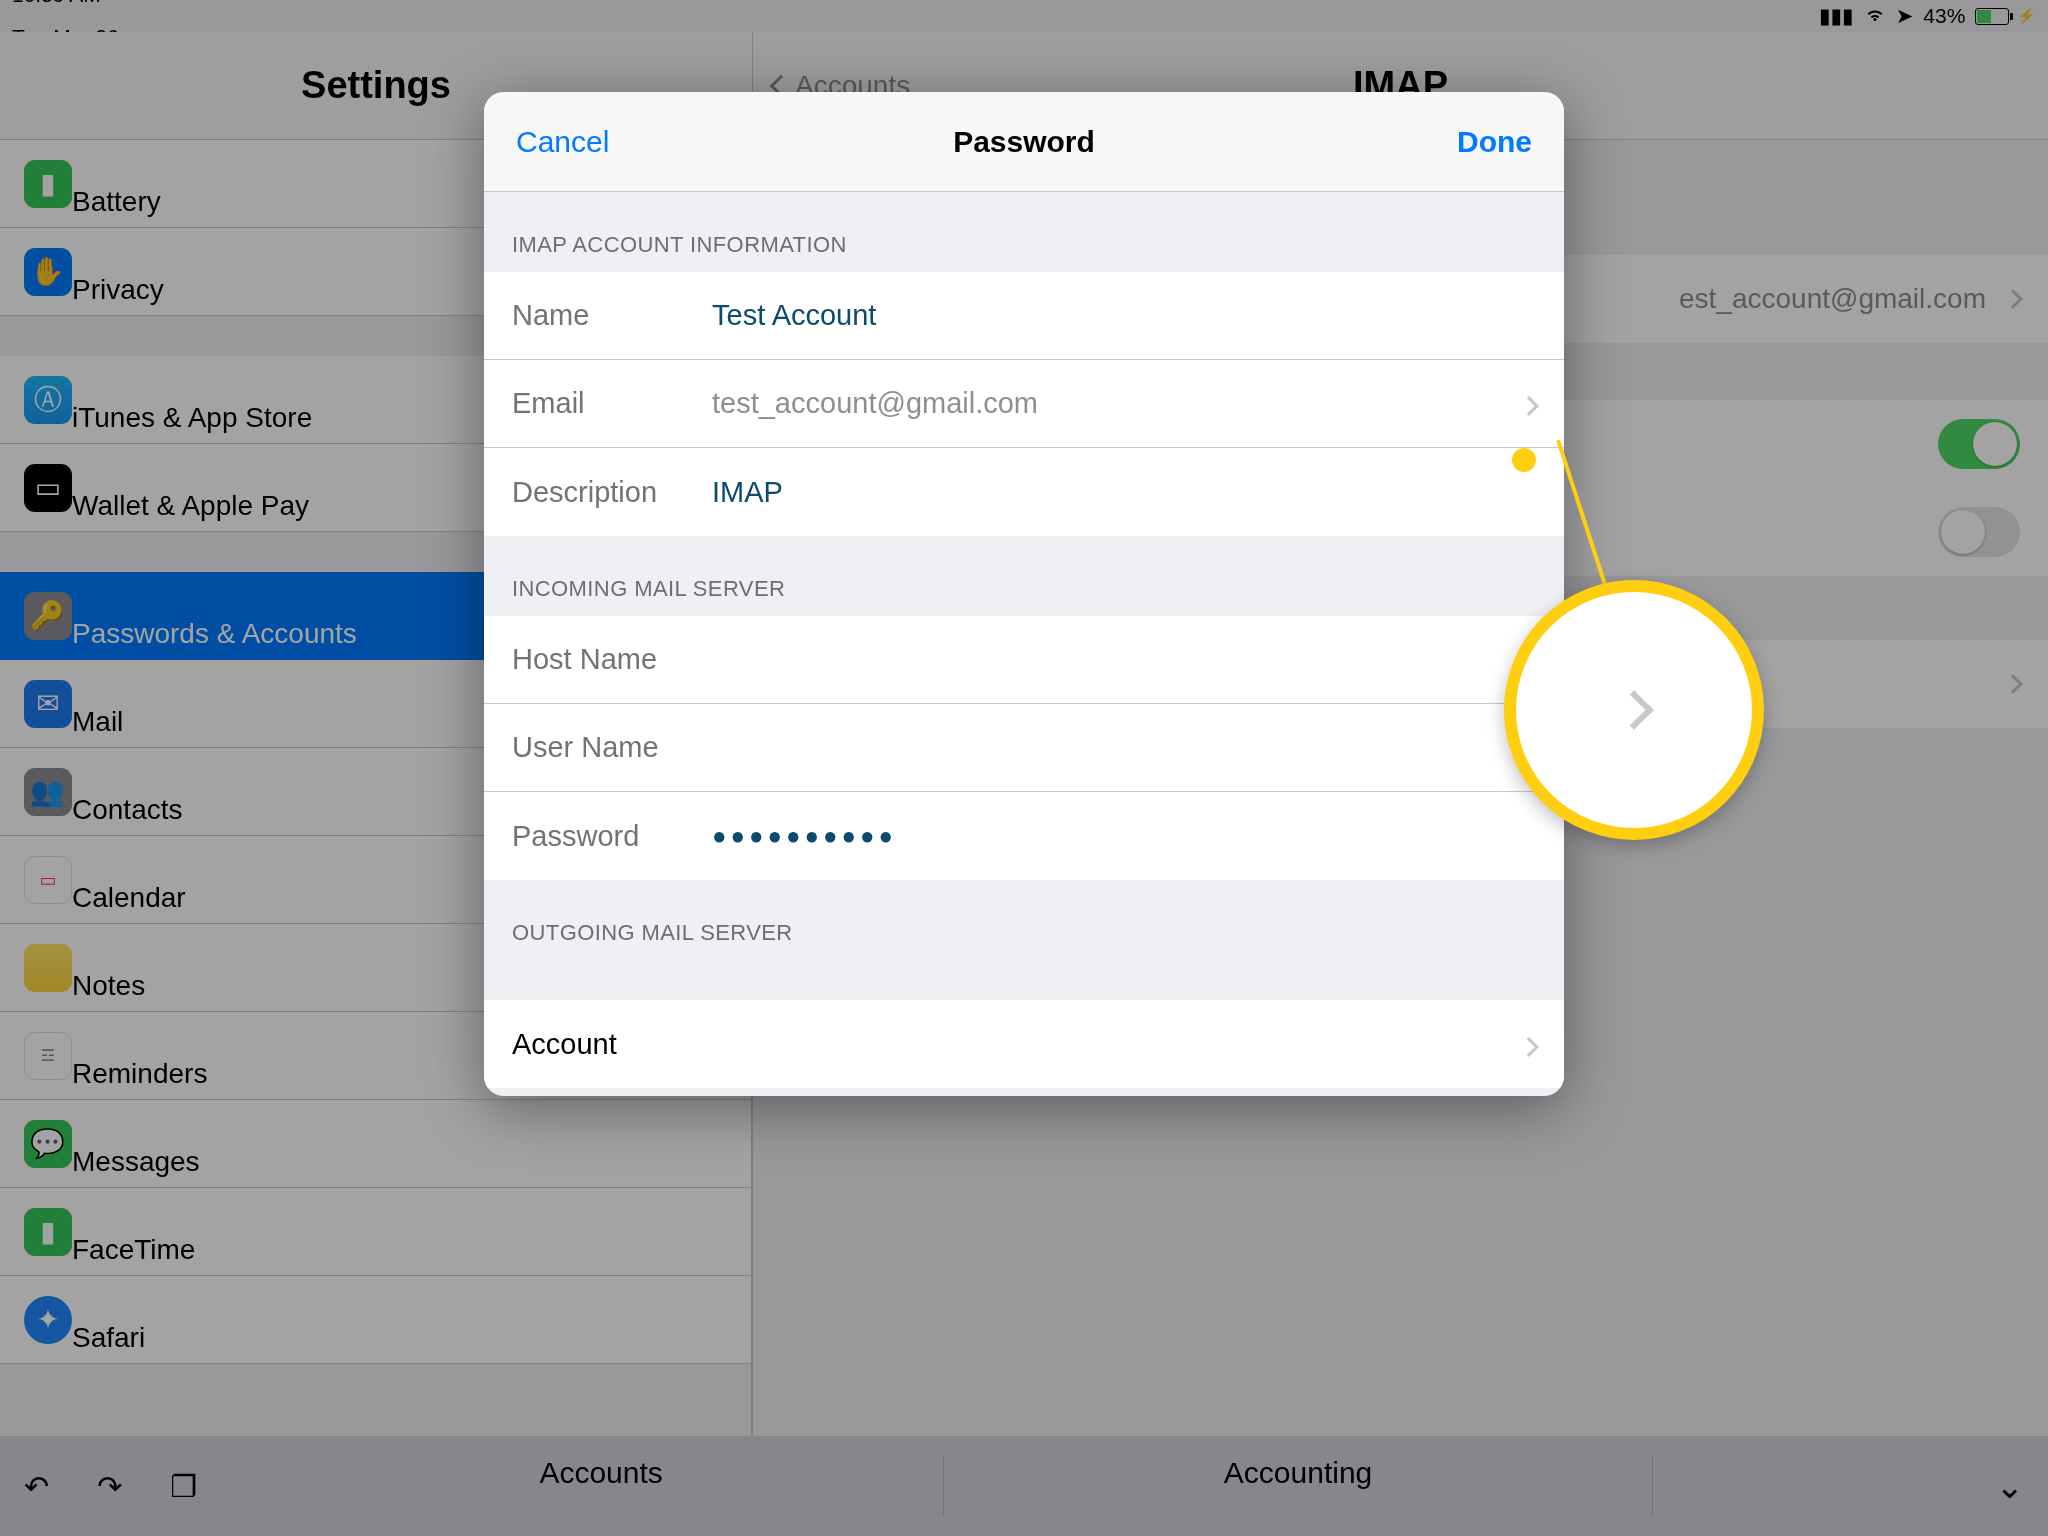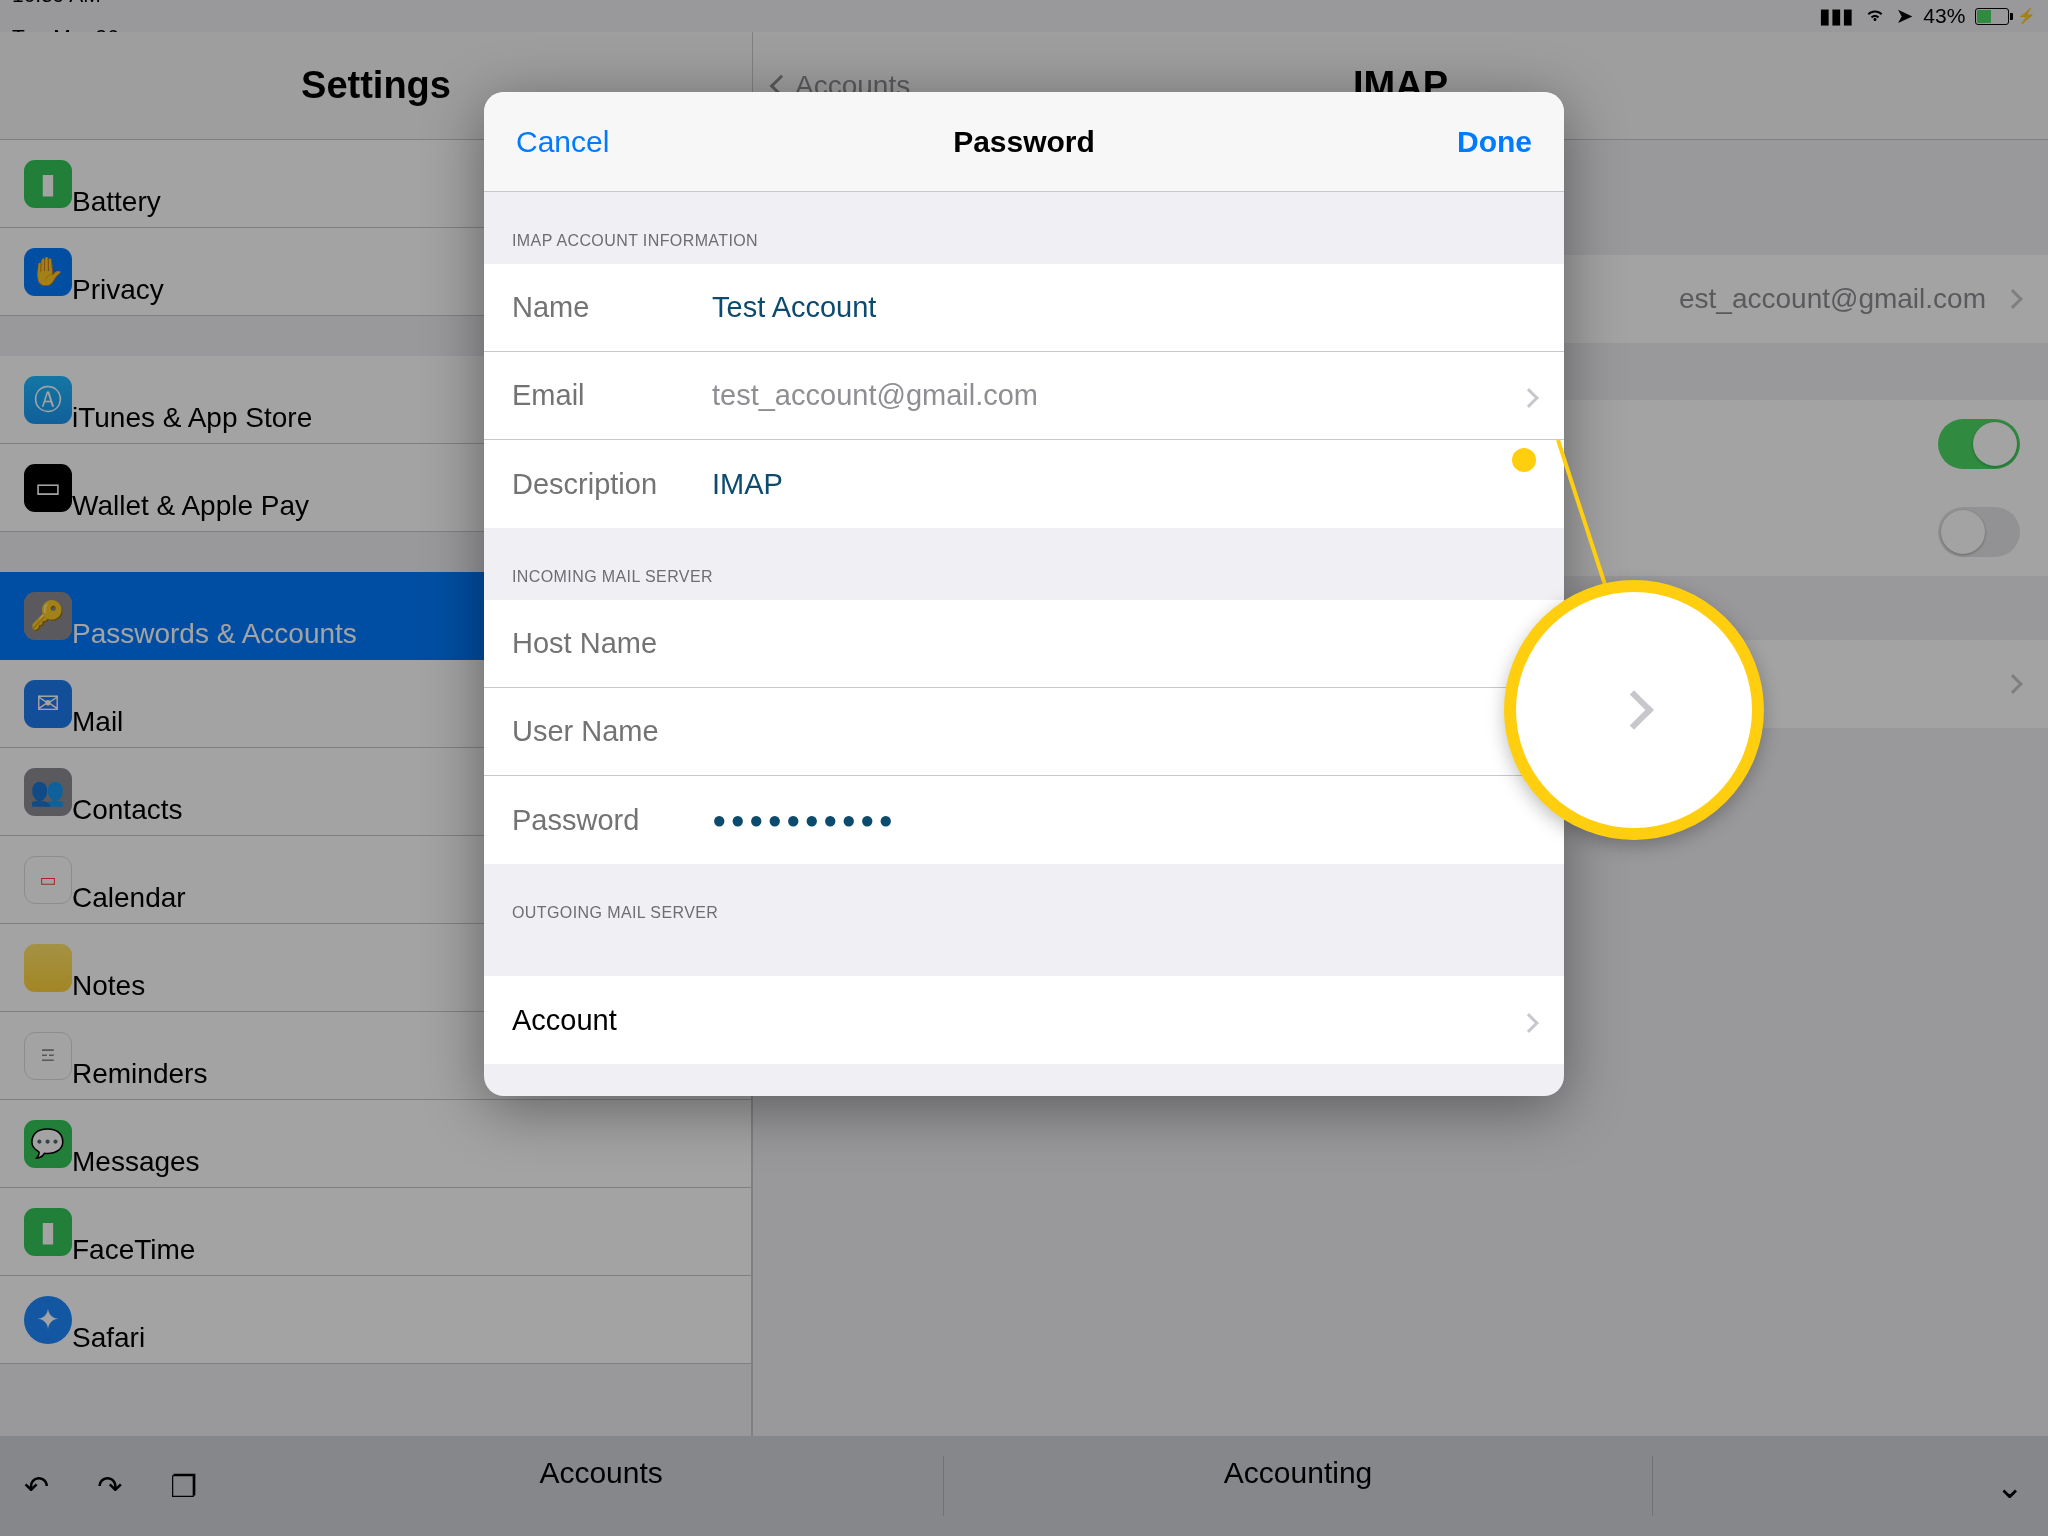--- a/index.html
+++ b/index.html
@@ -103,21 +103,21 @@
   box-shadow:0 12px 60px rgba(0,0,0,.4);
 }
 .modal-header{
   height:100px;background:#f7f7f8;border-bottom:1px solid #c8c7cc;
   display:flex;align-items:center;justify-content:center;position:relative;font-size:30px;font-weight:600;
 }
 .modal-cancel,.modal-done{position:absolute;font-size:30px;top:0;height:100px;display:flex;align-items:center;padding:0 32px;}
 .modal-cancel{left:0;color:#007aff;font-weight:400;}
 .modal-done{right:0;color:#007aff;font-weight:600;}
 .section-header{
-  font-size:16px;color:#6d6d72;letter-spacing:0.4px;padding:40px 28px 14px;text-transform:uppercase;
+  font-size:22px;color:#6d6d72;letter-spacing:0.4px;padding:40px 28px 14px;text-transform:uppercase;
 }
 .m-group{background:#fff;}
 .m-row{
   display:flex;align-items:center;height:88px;padding:0 28px;border-bottom:1px solid #c8c7cc;font-size:29px;
 }
 .m-row:last-child{border-bottom:none;}
 .m-label{width:200px;color:#737373;}
 .m-label-wide{width:auto;color:#000;}
 .m-value{flex:1;color:#0c4a6e;}
 .m-value.dim-text{color:#8e8e93;}

